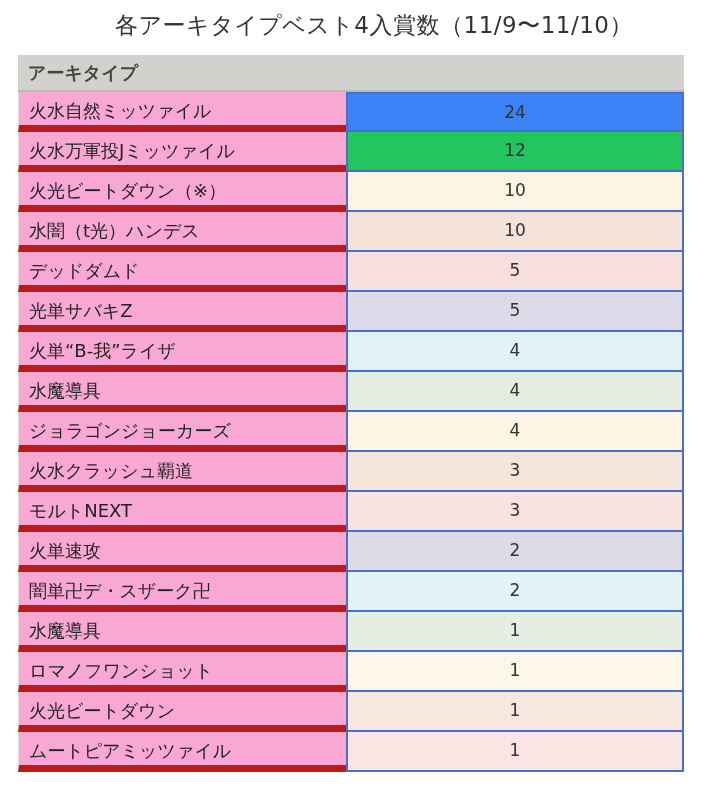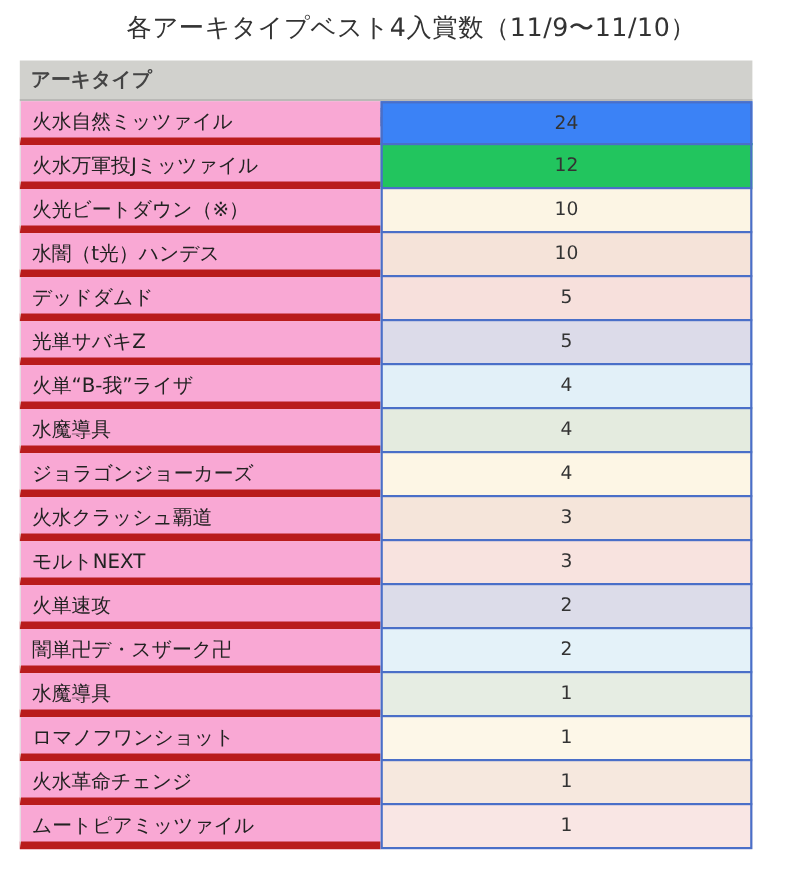--- a/index.html
+++ b/index.html
@@ -79,21 +79,21 @@
       </div>
       <div class="row">
         <div class="c1">水魔導具</div>
         <div class="c2" style="background: rgb(230, 237, 227);">1</div>
       </div>
       <div class="row">
         <div class="c1">ロマノフワンショット</div>
         <div class="c2" style="background: rgb(253, 247, 232);">1</div>
       </div>
       <div class="row">
-        <div class="c1">火水革命チェンジ</div>
+        <div class="c1">火光ビートダウン</div>
         <div class="c2" style="background: rgb(246, 232, 222);">1</div>
       </div>
       <div class="row">
         <div class="c1">ムートピアミッツァイル</div>
         <div class="c2" style="background: rgb(249, 230, 228);">1</div>
       </div>
     </div>
 </div>
 
 </body></html>

